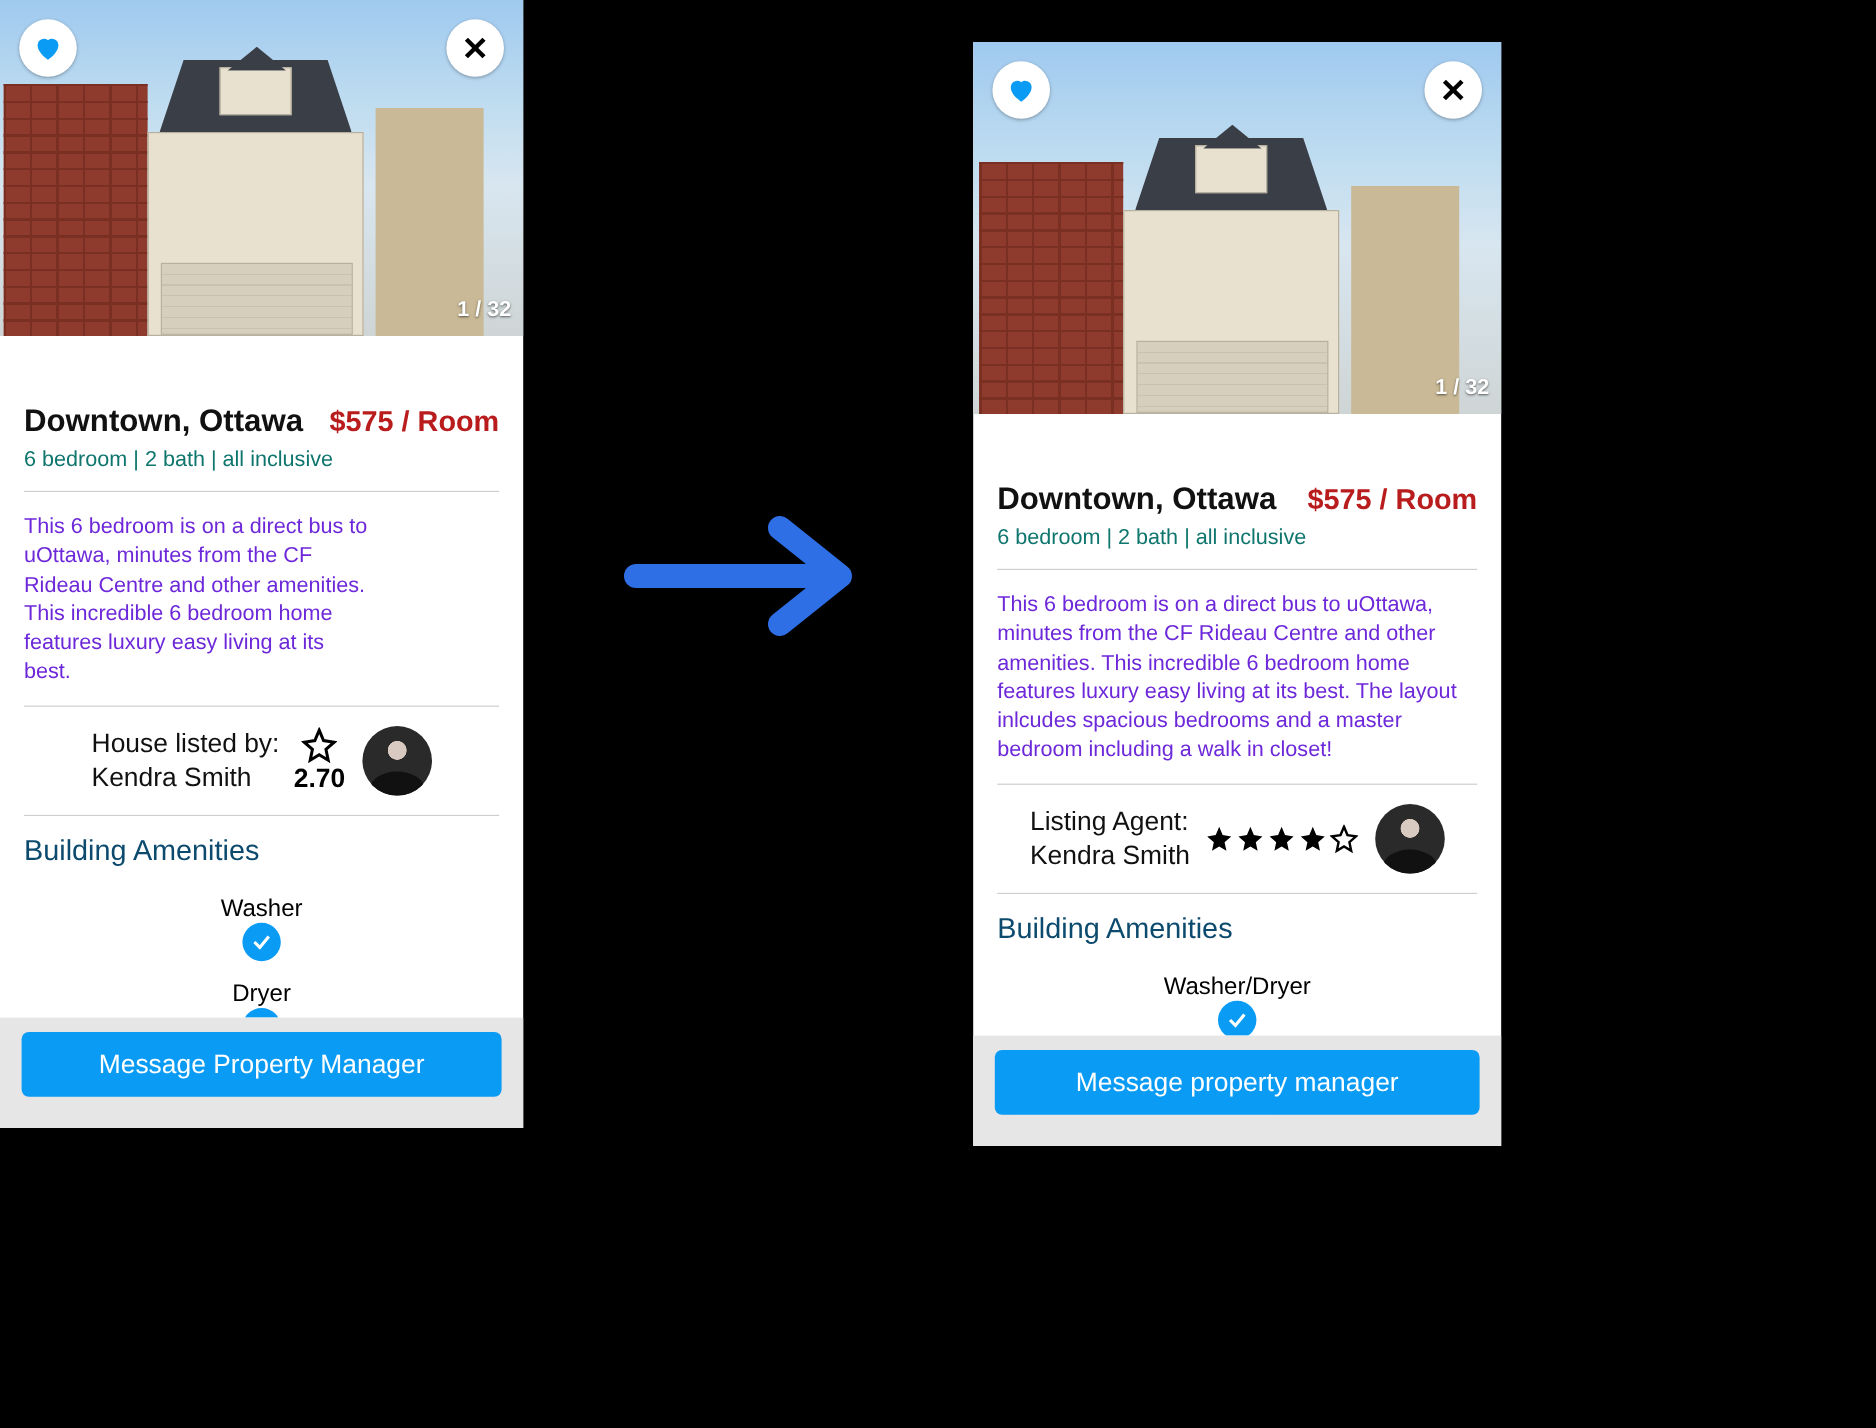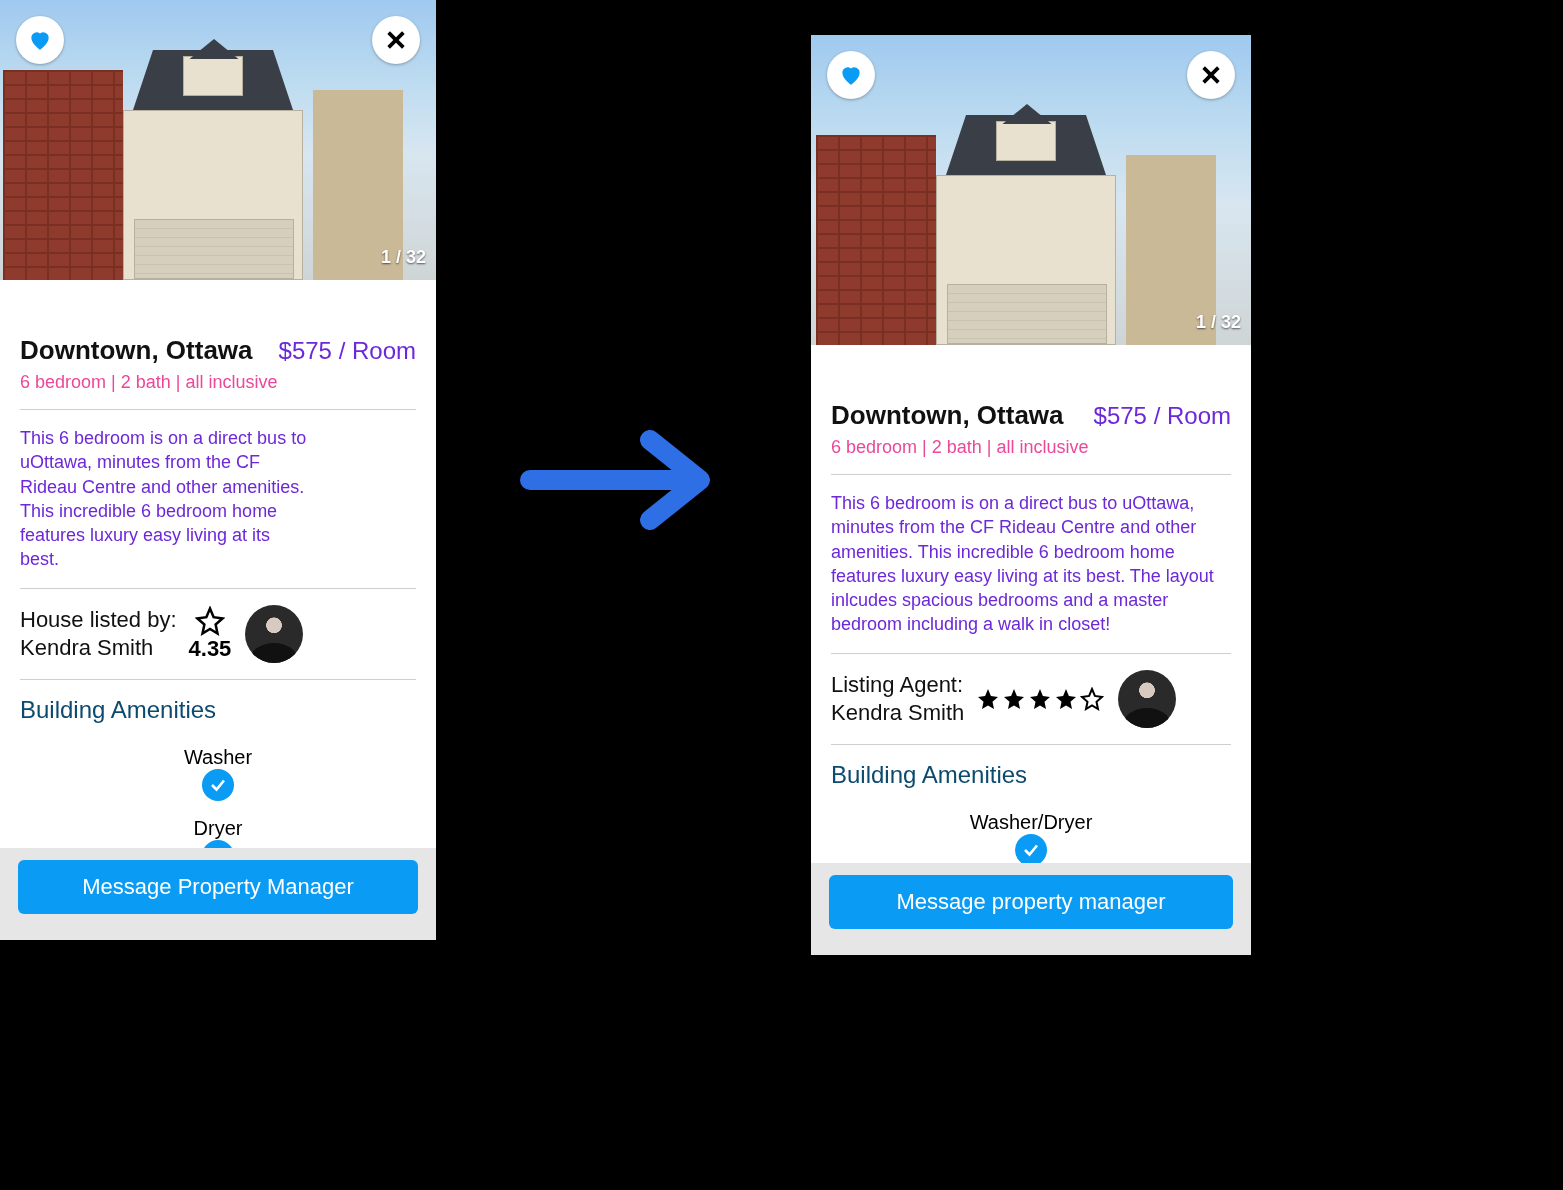--- a/index.html
+++ b/index.html
@@ -90,27 +90,27 @@
 
   .photo-count {
     position:absolute; bottom:12px; right:10px;
     color:#fff; font-weight:700; font-size:18px;
     text-shadow: 0 1px 2px rgba(0,0,0,.6);
   }
 
   .content { padding: 16px 20px 0 20px; flex: 1; overflow: hidden; margin-top: 39px; }
   .title-row { display:flex; justify-content:space-between; align-items:baseline; gap:10px; }
   .title { font-size: 26px; font-weight: 700; color:#111; }
-  .price { font-size: 24px; font-weight: 400; color:#6d28d9; white-space:nowrap; }
-  .subtitle { color:#ec4899; font-size:18px; margin-top:6px; }
+  .price { font-size: 24px; font-weight: 700; color:#b91c1c; white-space:nowrap; }
+  .subtitle { color:#0f766e; font-size:18px; margin-top:6px; }
   .divider { border:none; border-top:1px solid #cfcfcf; margin:16px 0; }
   .desc { font-size:18px; line-height:1.35; color:#6d28d9; }
   .screen-left .desc { max-width: 290px; }
 
-  .agent-row { display:flex; align-items:center; justify-content:flex-start; gap:12px; }
+  .agent-row { display:flex; align-items:center; justify-content:center; gap:12px; }
   .agent-text { font-size:22px; color:#111; line-height:1.25; }
   .agent-right { display:flex; align-items:center; gap:14px; }
   .rating-col { display:flex; flex-direction:column; align-items:center; }
   .rating-num { font-size:22px; font-weight:700; }
   .star-row { display:flex; gap:2px; }
   .star { width:24px; height:24px; }
   .star-big { width:30px; height:30px; }
   .star-filled { fill:#000; }
   .star-outline { fill:none; stroke:#000; stroke-width:2; }
   .avatar {
@@ -193,21 +193,21 @@
     <div class="agent-row">
       <div class="agent-text">
         <div>House listed by:</div>
         <div>Kendra Smith</div>
       </div>
       <div class="agent-right">
         <div class="rating-col">
           <svg class="star star-big star-outline" viewBox="0 0 24 24">
               <path d="M12 2l2.9 6.9L22 10l-5.5 4.8L18 22l-6-3.6L6 22l1.5-7.2L2 10l7.1-1.1z"></path>
             </svg>
-          <div class="rating-num">4.35</div>
+          <div class="rating-num">2.70</div>
         </div>
         <div class="avatar"></div>
       </div>
     </div>
     <hr class="divider">
 
     <div class="section-h">Building Amenities</div>
     <div class="amenity">
       <span>Washer</span>
       <span class="badge badge-check">

